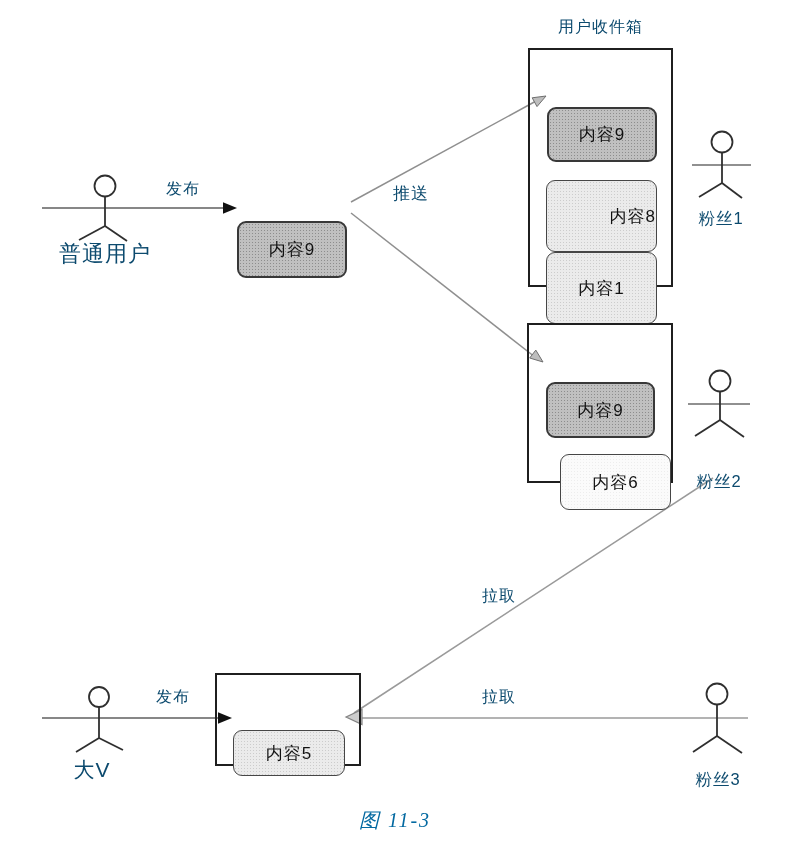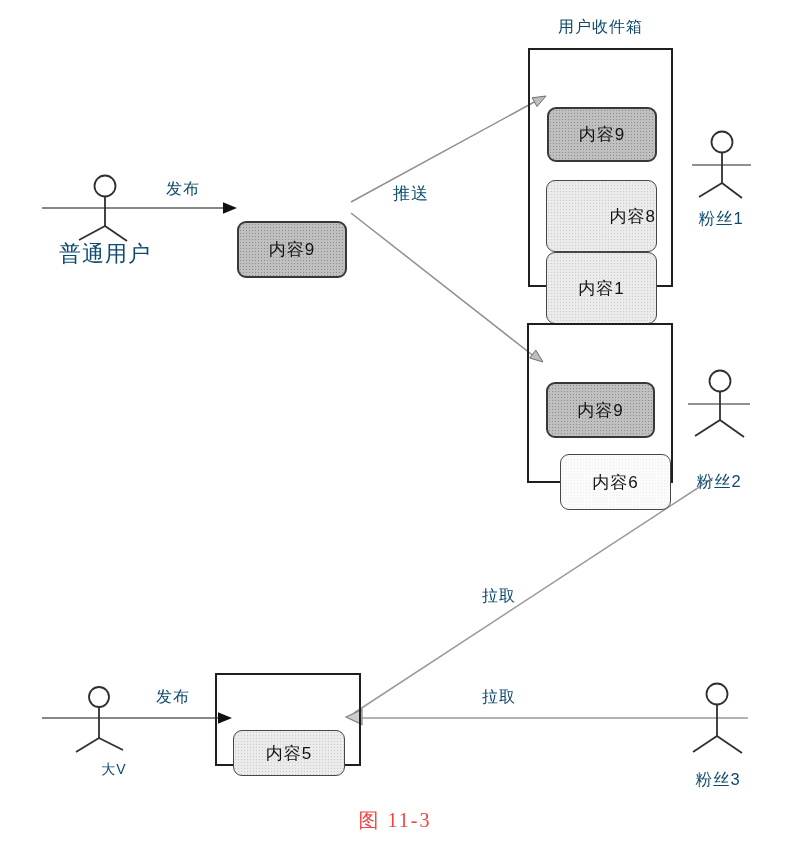--- a/index.html
+++ b/index.html
@@ -68,21 +68,22 @@
   }
   .caption {
     position: absolute;
     z-index: 3;
     left: 0; top: 807;
     width: 790px;
     text-align: center;
     font-family: "Liberation Serif", "DejaVu Serif", serif;
     font-size: 20px;
     letter-spacing: 2px;
-    color: #ef4444;
+    color: #0369a1;
+    font-style: italic;
   }
 
   
   #src-box        { left: 237px; top: 181px; width: 110px; height: 57px; }
   #inbox1         { left: 528px; top: 48px;  width: 145px; height: 239px; }
   #inbox1-title   { left: 528px; top: 17px;  width: 145px; }
   #i1-c9          { left: 547px; top: 67px;  width: 110px; height: 55px; }
   #i1-c8          { left: 546px; top: 140px; width: 111px; height: 72px; justify-content: flex-end; }
   #i1-c1          { left: 546px; top: 212px; width: 111px; height: 72px; }
   #inbox2         { left: 527px; top: 323px; width: 146px; height: 160px; }
@@ -94,21 +95,21 @@
 
   #lbl-publish-top    { left: 143px; top: 179px; width: 80px; }
   #lbl-push           { left: 371px; top: 184px; width: 80px; font-size: 17px; }
   #lbl-pull-fan2      { left: 459px; top: 586px; width: 80px; }
   #lbl-pull-fan3      { left: 459px; top: 687px; width: 80px; }
   #lbl-publish-bottom { left: 133px; top: 687px; width: 80px; }
 
   #lbl-ordinary-user  { left: 43px;  top: 244px; width: 124px; font-size: 22px; }
   #lbl-fan1           { left: 681px; top: 209px; width: 80px;  font-size: 16.5px; }
   #lbl-fan2           { left: 679px; top: 452px; width: 80px;  font-size: 16.5px; margin-top: 20px; }
-  #lbl-bigv           { left: 74px;  top: 760px; width: 80px;  font-size: 14px; }
+  #lbl-bigv           { left: 52px;  top: 760px; width: 80px;  font-size: 21px; }
   #lbl-fan3           { left: 678px; top: 770px; width: 80px;  font-size: 16.5px; }
   .caption            { top: 807px; }
 </style>
 </head>
 <body>
 
 <div class="canvas">
 
   <svg class="layer" viewBox="0 0 790 857" aria-hidden="true">
 

